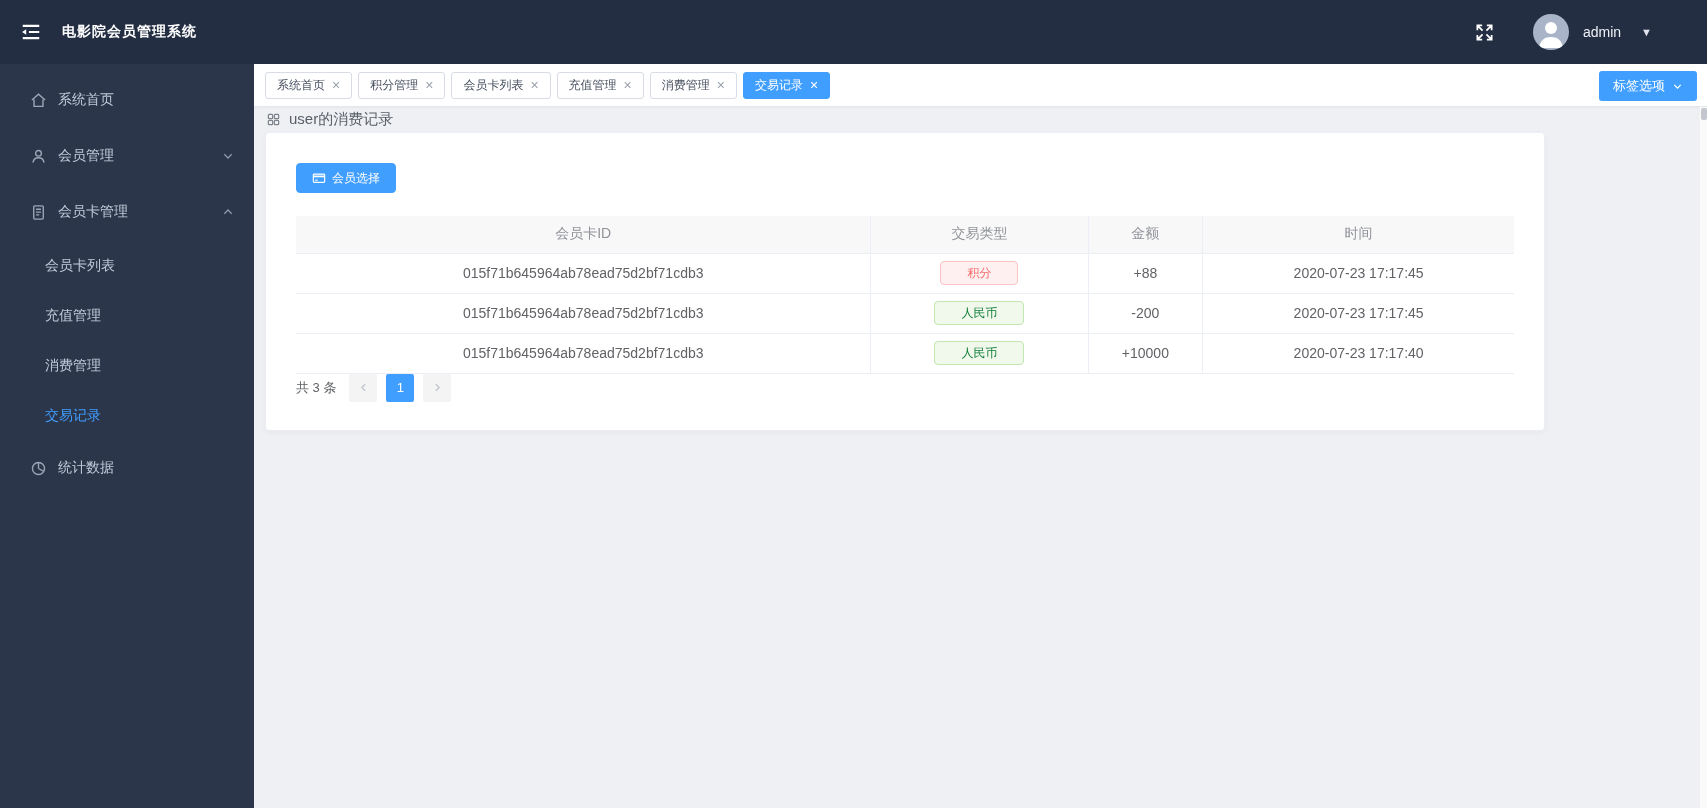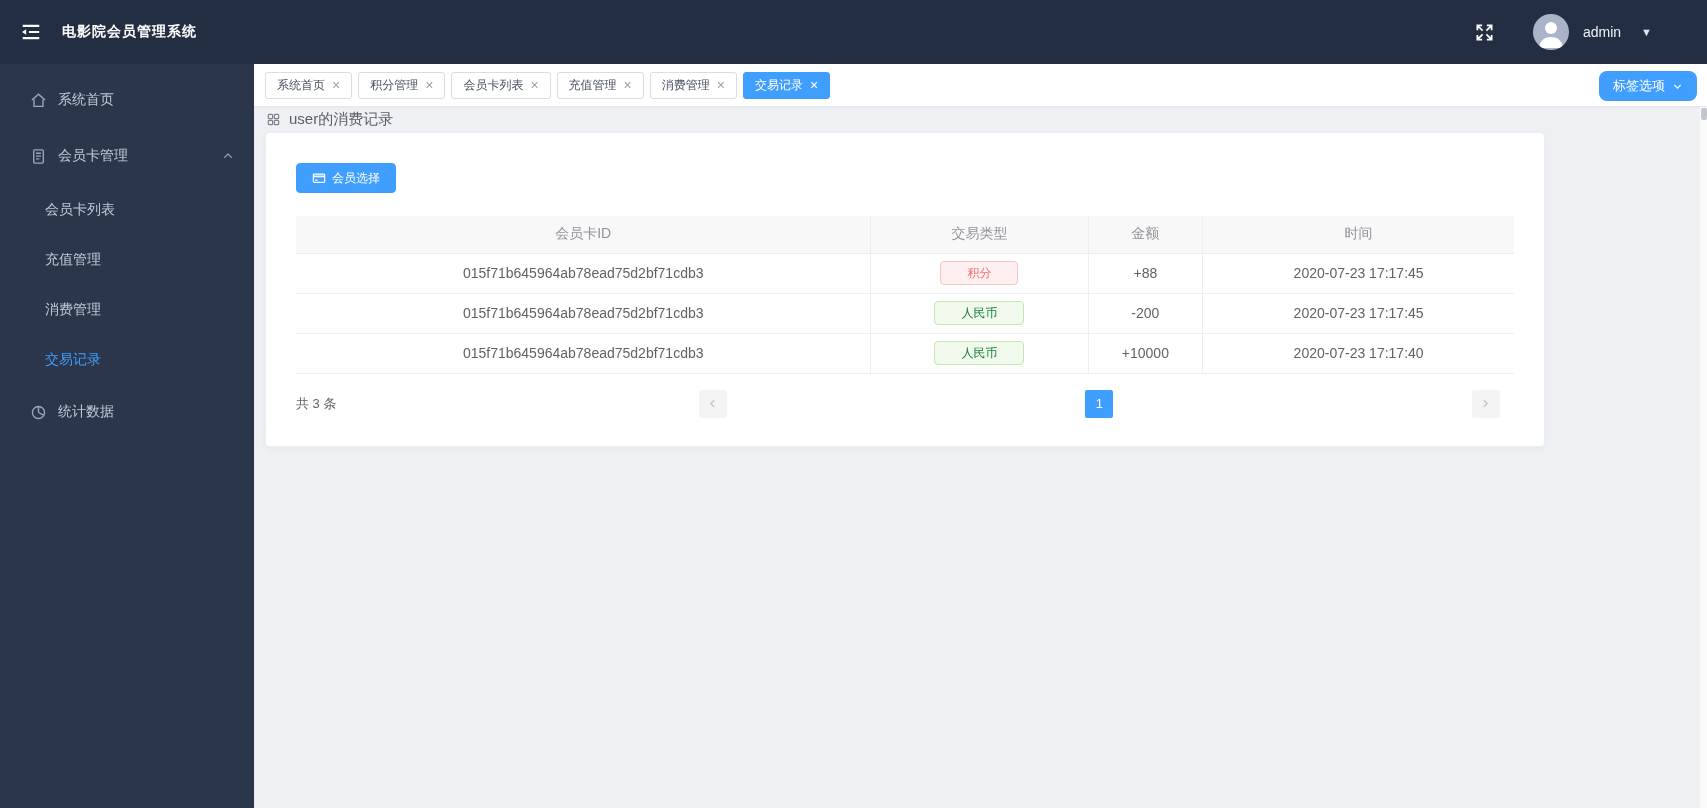--- a/index.html
+++ b/index.html
@@ -35,21 +35,21 @@
   
   .tabbar { height:43px; background:#ffffff; border-bottom:1px solid #e4e7ee;
             box-shadow:0 1px 3px rgba(0,0,0,.04); display:flex; align-items:center; padding:0 10px 0 11px; position:relative; }
   .tabs { display:flex; align-items:center; gap:6px; }
   .tab { height:27px; display:inline-flex; align-items:center; gap:7px; padding:0 11px;
          background:#fff; border:1px solid #d8dce5; border-radius:3px; font-size:12px; color:#495060; cursor:pointer; }
   .tab-close { font-size:14px; line-height:1; color:#9aa1ad; cursor:pointer; }
   .tab.active { background:#409eff; border-color:#409eff; color:#fff; }
   .tab.active .tab-close { color:#fff; }
   .tag-options { position:absolute; right:10px; top:7px; height:30px; padding:0 14px; background:#409eff; color:#fff;
-                 border:none; border-radius:8px; font-size:13px; cursor:pointer; display:flex; align-items:center; gap:7px;
+                 border:none; border-radius:3px; font-size:13px; cursor:pointer; display:flex; align-items:center; gap:7px;
                  font-family:inherit; }
   .tag-options .chev { width:11px; height:11px; display:flex; align-items:center; }
 
   
   .page-heading { height:25px; display:flex; align-items:center; gap:8px; padding-left:12px;
                   color:#5a5e66; font-size:15px; }
   .heading-icon { width:15px; height:15px; color:#7c828c; display:flex; align-items:center; }
 
   
   .card { margin-left:11px; width:1280px; background:#fff; border:1px solid #ebeef5; border-radius:4px;
@@ -64,21 +64,21 @@
   th { background:#f8f8f9; color:#909399; font-weight:400; height:37px; 
        border-bottom:1px solid #ebeef5; border-right:1px solid #ebeef5; }
   th:last-child { border-right:none; }
   td { height:40px; text-align:center; color:#606266; border-bottom:1px solid #ebeef5; border-right:1px solid #ebeef5; }
   td:last-child { border-right:none; }
   .tag { display:inline-block; font-size:12px; line-height:22px; padding:0 26px; border-radius:4px; }
   .tag-red { color:#f56c6c; background:#fef0f0; border:1px solid #fbc4c4; }
   .tag-green { color:#15803d; background:#f0f9eb; border:1px solid #c2e7b0; }
 
   
-  .pagination { margin-top:16px; display:flex; align-items:center; justify-content:space-between; gap:9px; padding-right:14px; }
+  .pagination { display:flex; align-items:center; justify-content:flex-start; gap:9px; padding-right:14px; }
   .page-total { font-size:13px; color:#606266; margin-right:4px; }
   .page-btn { width:28px; height:28px; border:none; border-radius:2px; background:#f4f4f5; color:#c0c4cc;
               display:flex; align-items:center; justify-content:center; cursor:pointer; font-family:inherit; }
   .page-btn svg { width:11px; height:11px; }
   .page-btn.active { background:#409eff; color:#fff; font-size:13px; }
 
   
   .scrollbar-track { position:fixed; right:0; top:107px; bottom:0; width:8px; background:#fafafa; border-left:1px solid #f0f0f0; }
   .scrollbar-thumb { position:absolute; top:1px; left:1px; width:6px; height:12px; background:#c3c7cd; border-radius:2px; }
 
@@ -116,20 +116,34 @@
 
 <aside class="sidebar">
   <nav id="sidebar-nav">
       <div class="side-item">
         <span class="side-icon">
           <svg viewBox="0 0 16 16" width="17" height="17" fill="none" stroke="currentColor" stroke-width="1.3">
             <path d="M1.8 7.6L8 2l6.2 5.6M3.8 7v6.5h8.4V7"></path>
           </svg>
         </span>
         <span class="side-label">系统首页</span>
+      </div>
+      <div class="side-item">
+        <span class="side-icon">
+          <svg viewBox="0 0 16 16" width="17" height="17" fill="none" stroke="currentColor" stroke-width="1.3">
+            <circle cx="8" cy="5" r="2.7"></circle>
+            <path d="M2.8 13.8c.5-3.2 2.6-4.6 5.2-4.6s4.7 1.4 5.2 4.6"></path>
+          </svg>
+        </span>
+        <span class="side-label">会员管理</span>
+        <span class="side-caret">
+          <svg viewBox="0 0 12 12" width="12" height="12">
+            <path d="M2.3 4.3L6 8l3.7-3.7" fill="none" stroke="currentColor" stroke-width="1.3"></path>
+          </svg>
+        </span>
       </div>
       <div class="side-item">
         <span class="side-icon">
           <svg viewBox="0 0 16 16" width="17" height="17" fill="none" stroke="currentColor" stroke-width="1.3">
             <rect x="3.5" y="1.8" width="9" height="12.4" rx="1"></rect>
             <path d="M5.7 5h4.6M5.7 7.6h4.6M5.7 10.2h3"></path>
           </svg>
         </span>
         <span class="side-label">会员卡管理</span>
         <span class="side-caret up">

